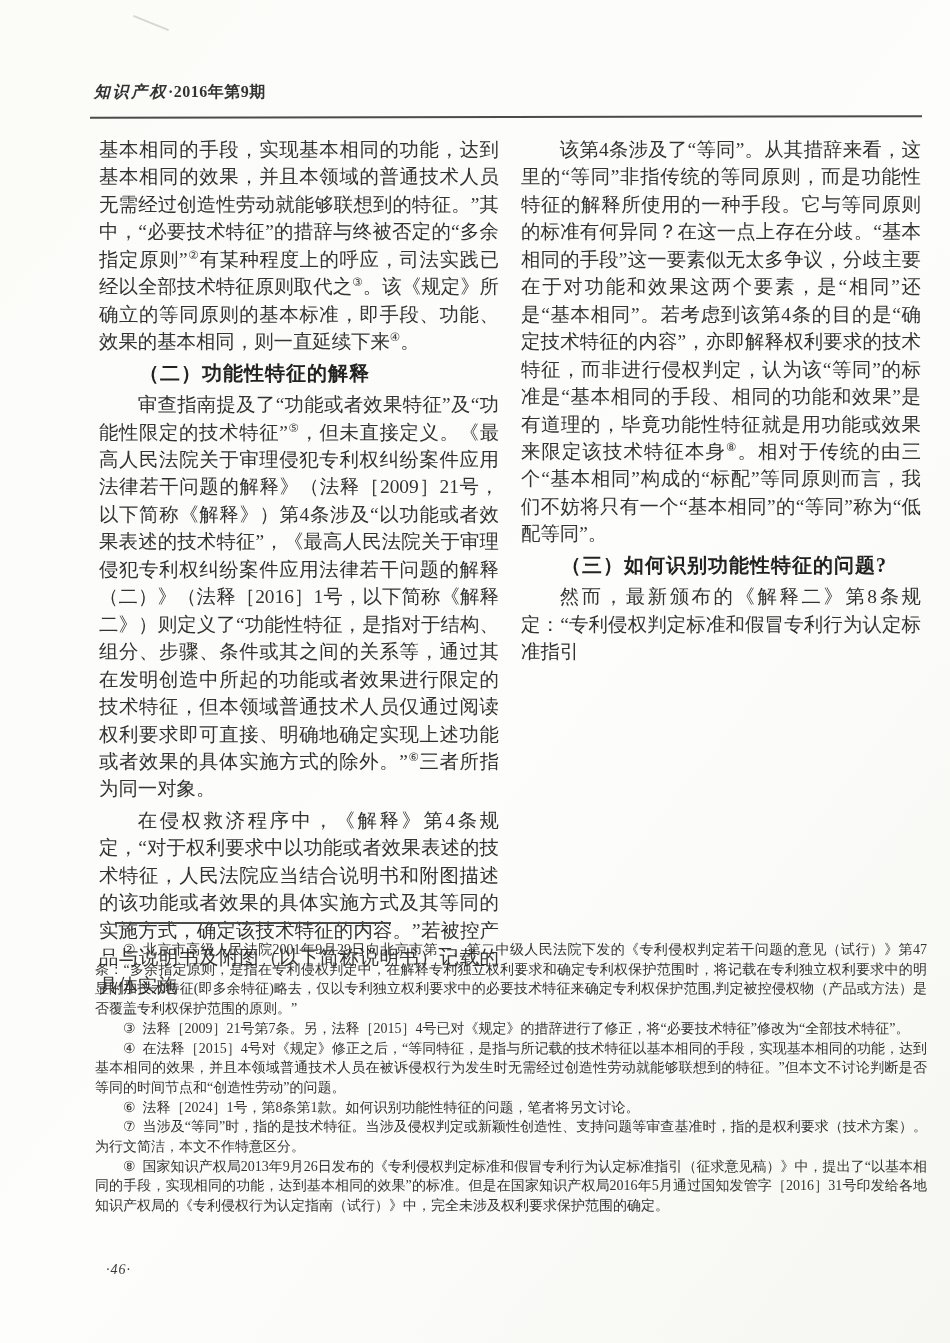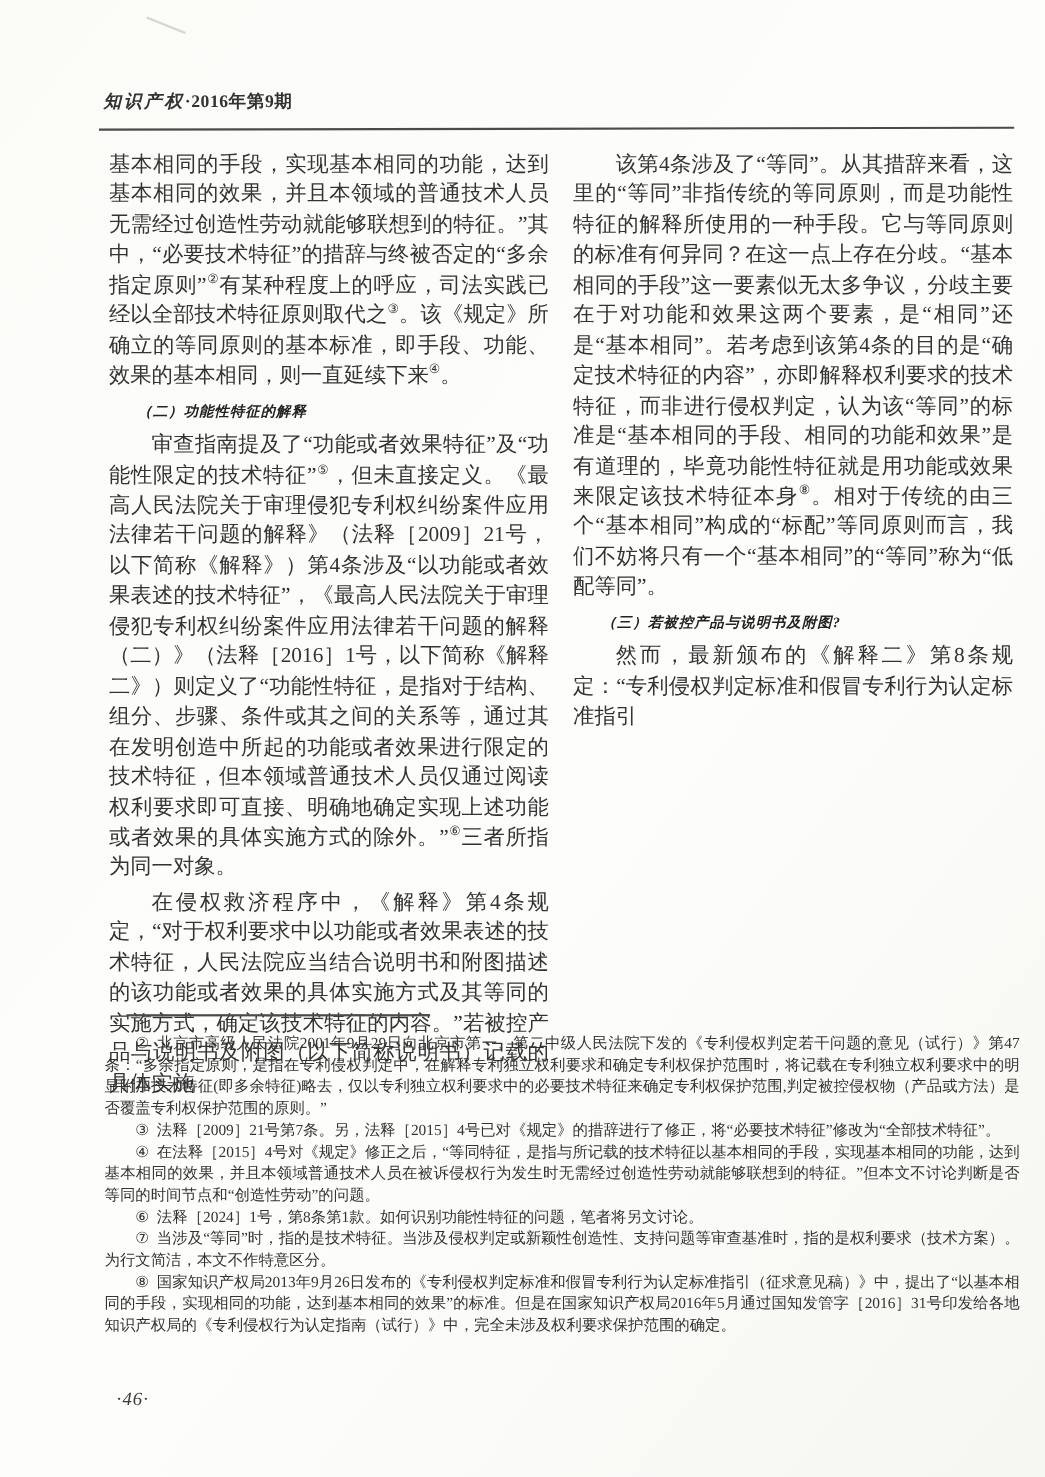--- a/index.html
+++ b/index.html
@@ -31,38 +31,38 @@
     display:flex; gap:14px;
   }
   .col {
     width:408px; flex:0 0 408px;
     font-size:19.4px; line-height:27.45px;
     text-align:justify; color:#333;
   }
   .col p { margin:4px; }
   p.indent { text-indent:2em; }
   .section-heading {
-    margin:0; font-size:13px; line-height:27.45px;
-    font-weight:bold; font-style:italic; text-indent:2em;
+    margin:0; font-size:20px; line-height:27.45px;
+    font-weight:bold; text-indent:2em;
     letter-spacing:1px; color:#222;
   }
   sup { font-size:0.60em; vertical-align:super; line-height:0; }
   .fn-rule {
     position:absolute; left:115px; top:922px; width:276px; height:2px;
     background:#4b4b4b;
   }
   .footnotes {
     position:absolute; left:95px; top:940px; width:832px;
     font-size:14px; line-height:19.7px; text-align:justify; color:#333;
   }
   .footnote { margin:0; text-indent:2em; }
   .fn-marker { margin-right:7px; }
   .page-number {
     position:absolute; left:106px; top:1262px;
-    font-style:italic; font-size:17px; letter-spacing:1px; color:#3a3a3a;
+    font-style:italic; font-size:14px; letter-spacing:1px; color:#3a3a3a;
   }
 </style>
 </head>
 <body>
 
 <div class="page">
 
   <div class="scan-artifact"></div>
 
   <div class="journal-header">
@@ -72,21 +72,21 @@
 
   <div class="columns">
     <div class="col">
       <p class="body-par">基本相同的手段，实现基本相同的功能，达到基本相同的效果，并且本领域的普通技术人员无需经过创造性劳动就能够联想到的特征。”其中，“必要技术特征”的措辞与终被否定的“多余指定原则”<sup>②</sup>有某种程度上的呼应，司法实践已经以全部技术特征原则取代之<sup>③</sup>。该《规定》所确立的等同原则的基本标准，即手段、功能、效果的基本相同，则一直延续下来<sup>④</sup>。</p>
       <p class="section-heading">（二）功能性特征的解释</p>
       <p class="body-par indent">审查指南提及了“功能或者效果特征”及“功能性限定的技术特征”<sup>⑤</sup>，但未直接定义。《最高人民法院关于审理侵犯专利权纠纷案件应用法律若干问题的解释》（法释［2009］21号，以下简称《解释》）第4条涉及“以功能或者效果表述的技术特征”，《最高人民法院关于审理侵犯专利权纠纷案件应用法律若干问题的解释（二）》（法释［2016］1号，以下简称《解释二》）则定义了“功能性特征，是指对于结构、组分、步骤、条件或其之间的关系等，通过其在发明创造中所起的功能或者效果进行限定的技术特征，但本领域普通技术人员仅通过阅读权利要求即可直接、明确地确定实现上述功能或者效果的具体实施方式的除外。”<sup>⑥</sup>三者所指为同一对象。</p>
       <p class="body-par indent">在侵权救济程序中，《解释》第4条规定，“对于权利要求中以功能或者效果表述的技术特征，人民法院应当结合说明书和附图描述的该功能或者效果的具体实施方式及其等同的实施方式，确定该技术特征的内容。”若被控产品与说明书及附图（以下简称说明书）记载的具体实施</p>
     </div>
     <div class="col">
       <p class="body-par indent">该第4条涉及了“等同”。从其措辞来看，这里的“等同”非指传统的等同原则，而是功能性特征的解释所使用的一种手段。它与等同原则的标准有何异同？在这一点上存在分歧。“基本相同的手段”这一要素似无太多争议，分歧主要在于对功能和效果这两个要素，是“相同”还是“基本相同”。若考虑到该第4条的目的是“确定技术特征的内容”，亦即解释权利要求的技术特征，而非进行侵权判定，认为该“等同”的标准是“基本相同的手段、相同的功能和效果”是有道理的，毕竟功能性特征就是用功能或效果来限定该技术特征本身<sup>⑧</sup>。相对于传统的由三个“基本相同”构成的“标配”等同原则而言，我们不妨将只有一个“基本相同”的“等同”称为“低配等同”。</p>
-      <p class="section-heading">（三）若被控产品与说明书及附图?</p>
+      <p class="section-heading">（三）如何识别功能性特征的问题?</p>
       <p class="body-par indent">然而，最新颁布的《解释二》第8条规定：“专利侵权判定标准和假冒专利行为认定标准指引</p>
     </div>
   </div>
 
   <div class="fn-rule"></div>
 
   <div class="footnotes">
     <p class="footnote"><span class="fn-marker">②</span><span>北京市高级人民法院2001年9月29日向北京市第一、第二中级人民法院下发的《专利侵权判定若干问题的意见（试行）》第47条：“多余指定原则，是指在专利侵权判定中，在解释专利独立权利要求和确定专利权保护范围时，将记载在专利独立权利要求中的明显附加技术特征(即多余特征)略去，仅以专利独立权利要求中的必要技术特征来确定专利权保护范围,判定被控侵权物（产品或方法）是否覆盖专利权保护范围的原则。”</span></p>
     <p class="footnote"><span class="fn-marker">③</span><span>法释［2009］21号第7条。另，法释［2015］4号已对《规定》的措辞进行了修正，将“必要技术特征”修改为“全部技术特征”。</span></p>
     <p class="footnote"><span class="fn-marker">④</span><span>在法释［2015］4号对《规定》修正之后，“等同特征，是指与所记载的技术特征以基本相同的手段，实现基本相同的功能，达到基本相同的效果，并且本领域普通技术人员在被诉侵权行为发生时无需经过创造性劳动就能够联想到的特征。”但本文不讨论判断是否等同的时间节点和“创造性劳动”的问题。</span></p>

